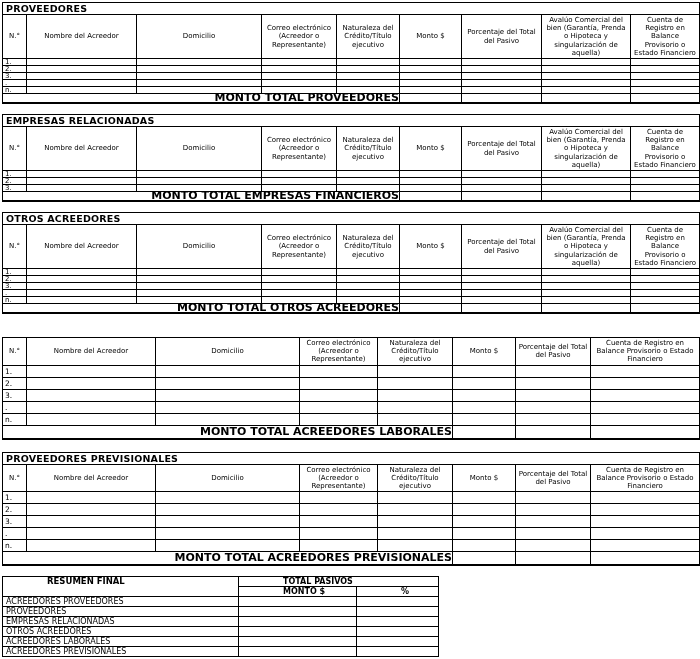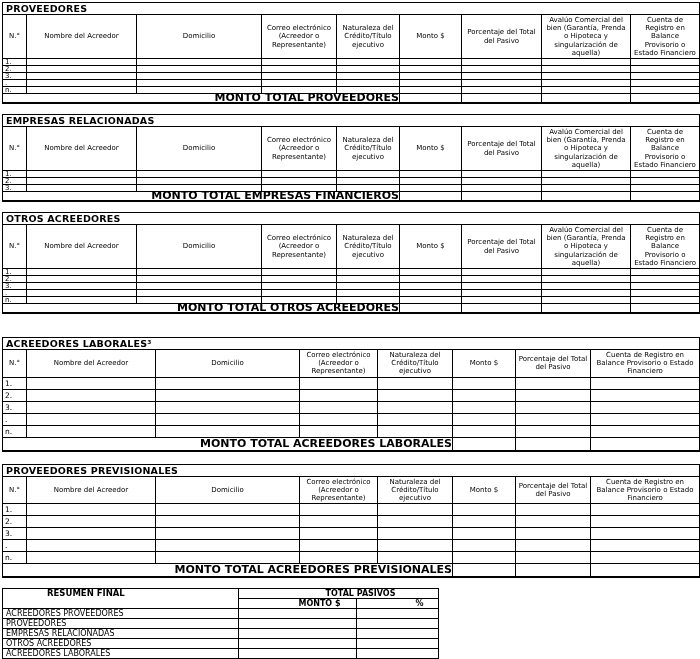--- a/index.html
+++ b/index.html
@@ -37,21 +37,21 @@
   .tall .data-row td { height: 12px; line-height: 11px; font-size: 7.5px; vertical-align: top; }
 
   .total-cell { font-size: 11px; font-weight: bold; text-align: right; }
   .wide .total-row td { height: 8px; line-height: 8px; }
   .tall .total-row td { height: 12px; line-height: 12px; }
   .total-row td { border-bottom-width: 2px; }
 
   
   .summary { width: 436px; }
   .summary td { height: 9px; line-height: 9px; font-size: 8px; padding: 0 0 0 3px; text-align: left; }
-  .summary .c { text-align: center; padding: 0; }
+  .summary .c { text-align: left; padding: 0; }
   .summary .b { font-weight: bold; padding-left: 44px; }
   .summary .corner { vertical-align: top; font-size: 8.5px; }
 </style>
 </head>
 <body>
 
 <div class="page">
   <div id="creditor-tables">
       <table class="ctable wide t-proveedores">
         <colgroup>
@@ -309,23 +309,20 @@
           <col style="width: 24px;">
           <col style="width: 129px;">
           <col style="width: 144px;">
           <col style="width: 78px;">
           <col style="width: 75px;">
           <col style="width: 63px;">
           <col style="width: 75px;">
           <col style="width: 109px;">
         </colgroup>
         <tbody>
-          <tr class="title-row">
-            <td class="title-cell" colspan="8">ACREEDORES LABORALES³</td>
-          </tr>
           <tr class="header-row">
             <td class="head-cell">N.°</td>
             <td class="head-cell">Nombre del Acreedor</td>
             <td class="head-cell">Domicilio</td>
             <td class="head-cell">Correo electrónico (Acreedor o Representante)</td>
             <td class="head-cell">Naturaleza del Crédito/Título ejecutivo</td>
             <td class="head-cell">Monto $</td>
             <td class="head-cell">Porcentaje del Total del Pasivo</td>
             <td class="head-cell">Cuenta de Registro en Balance Provisorio o Estado Financiero</td>
           </tr>

